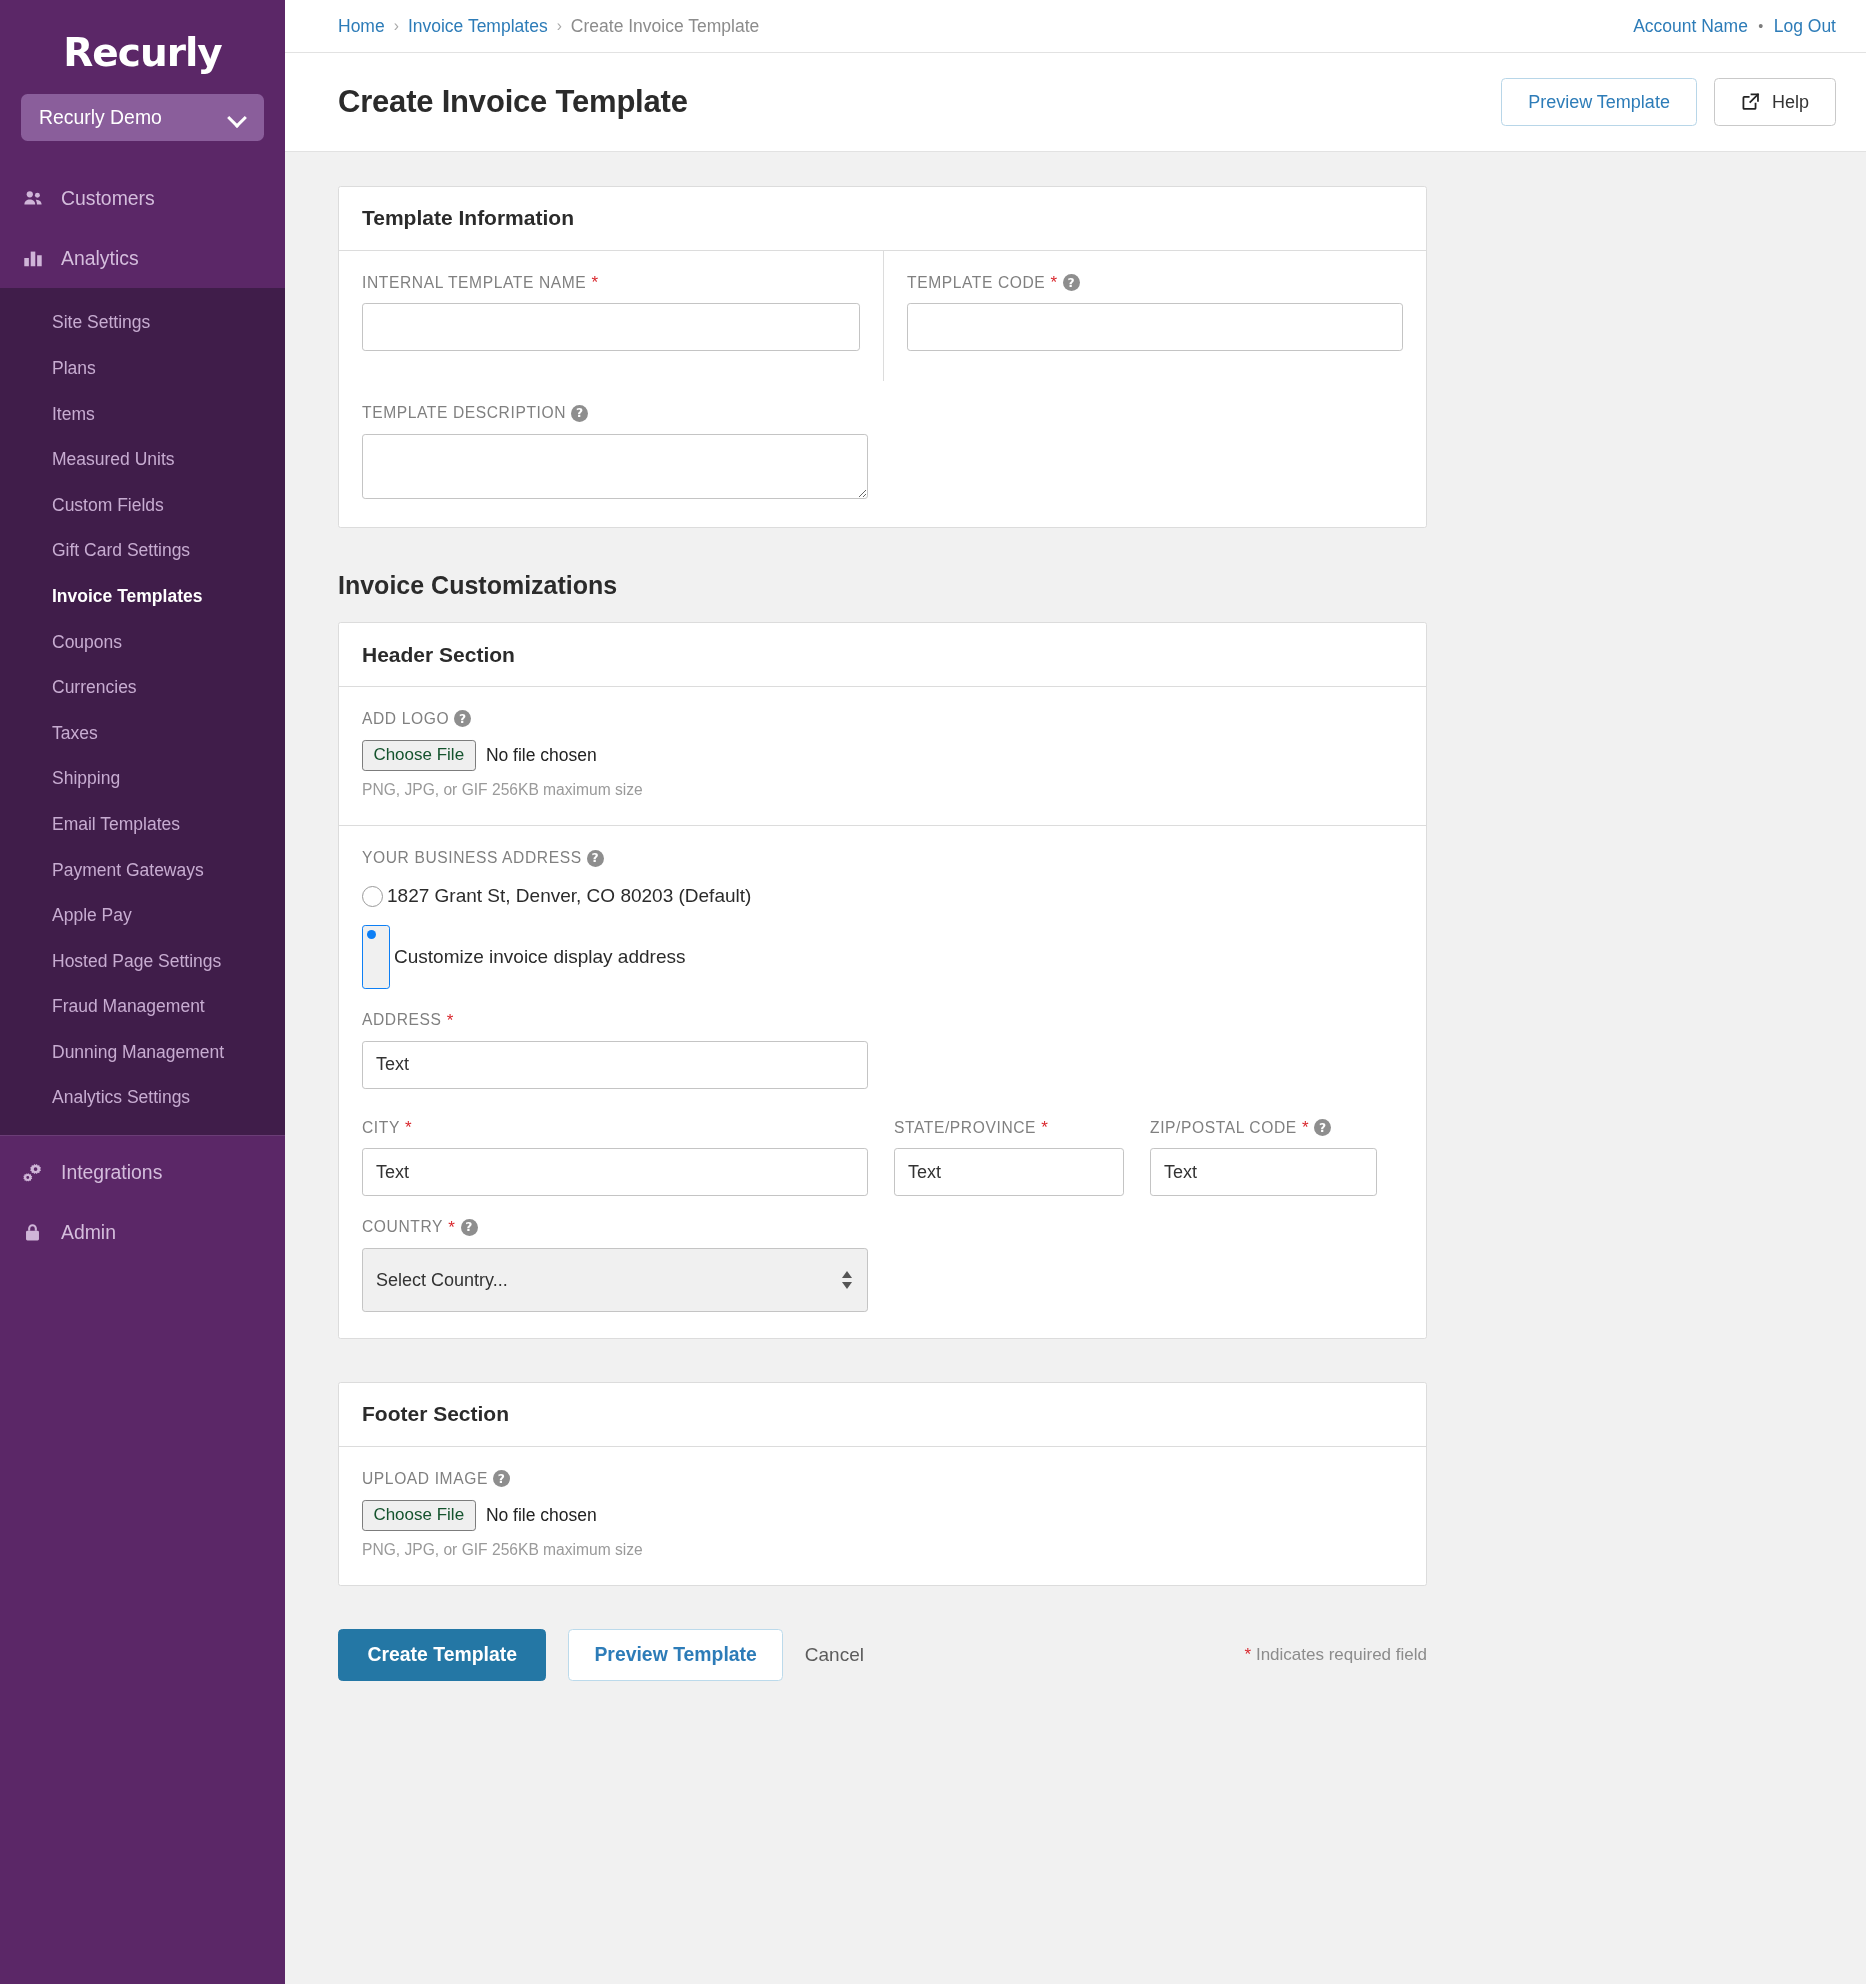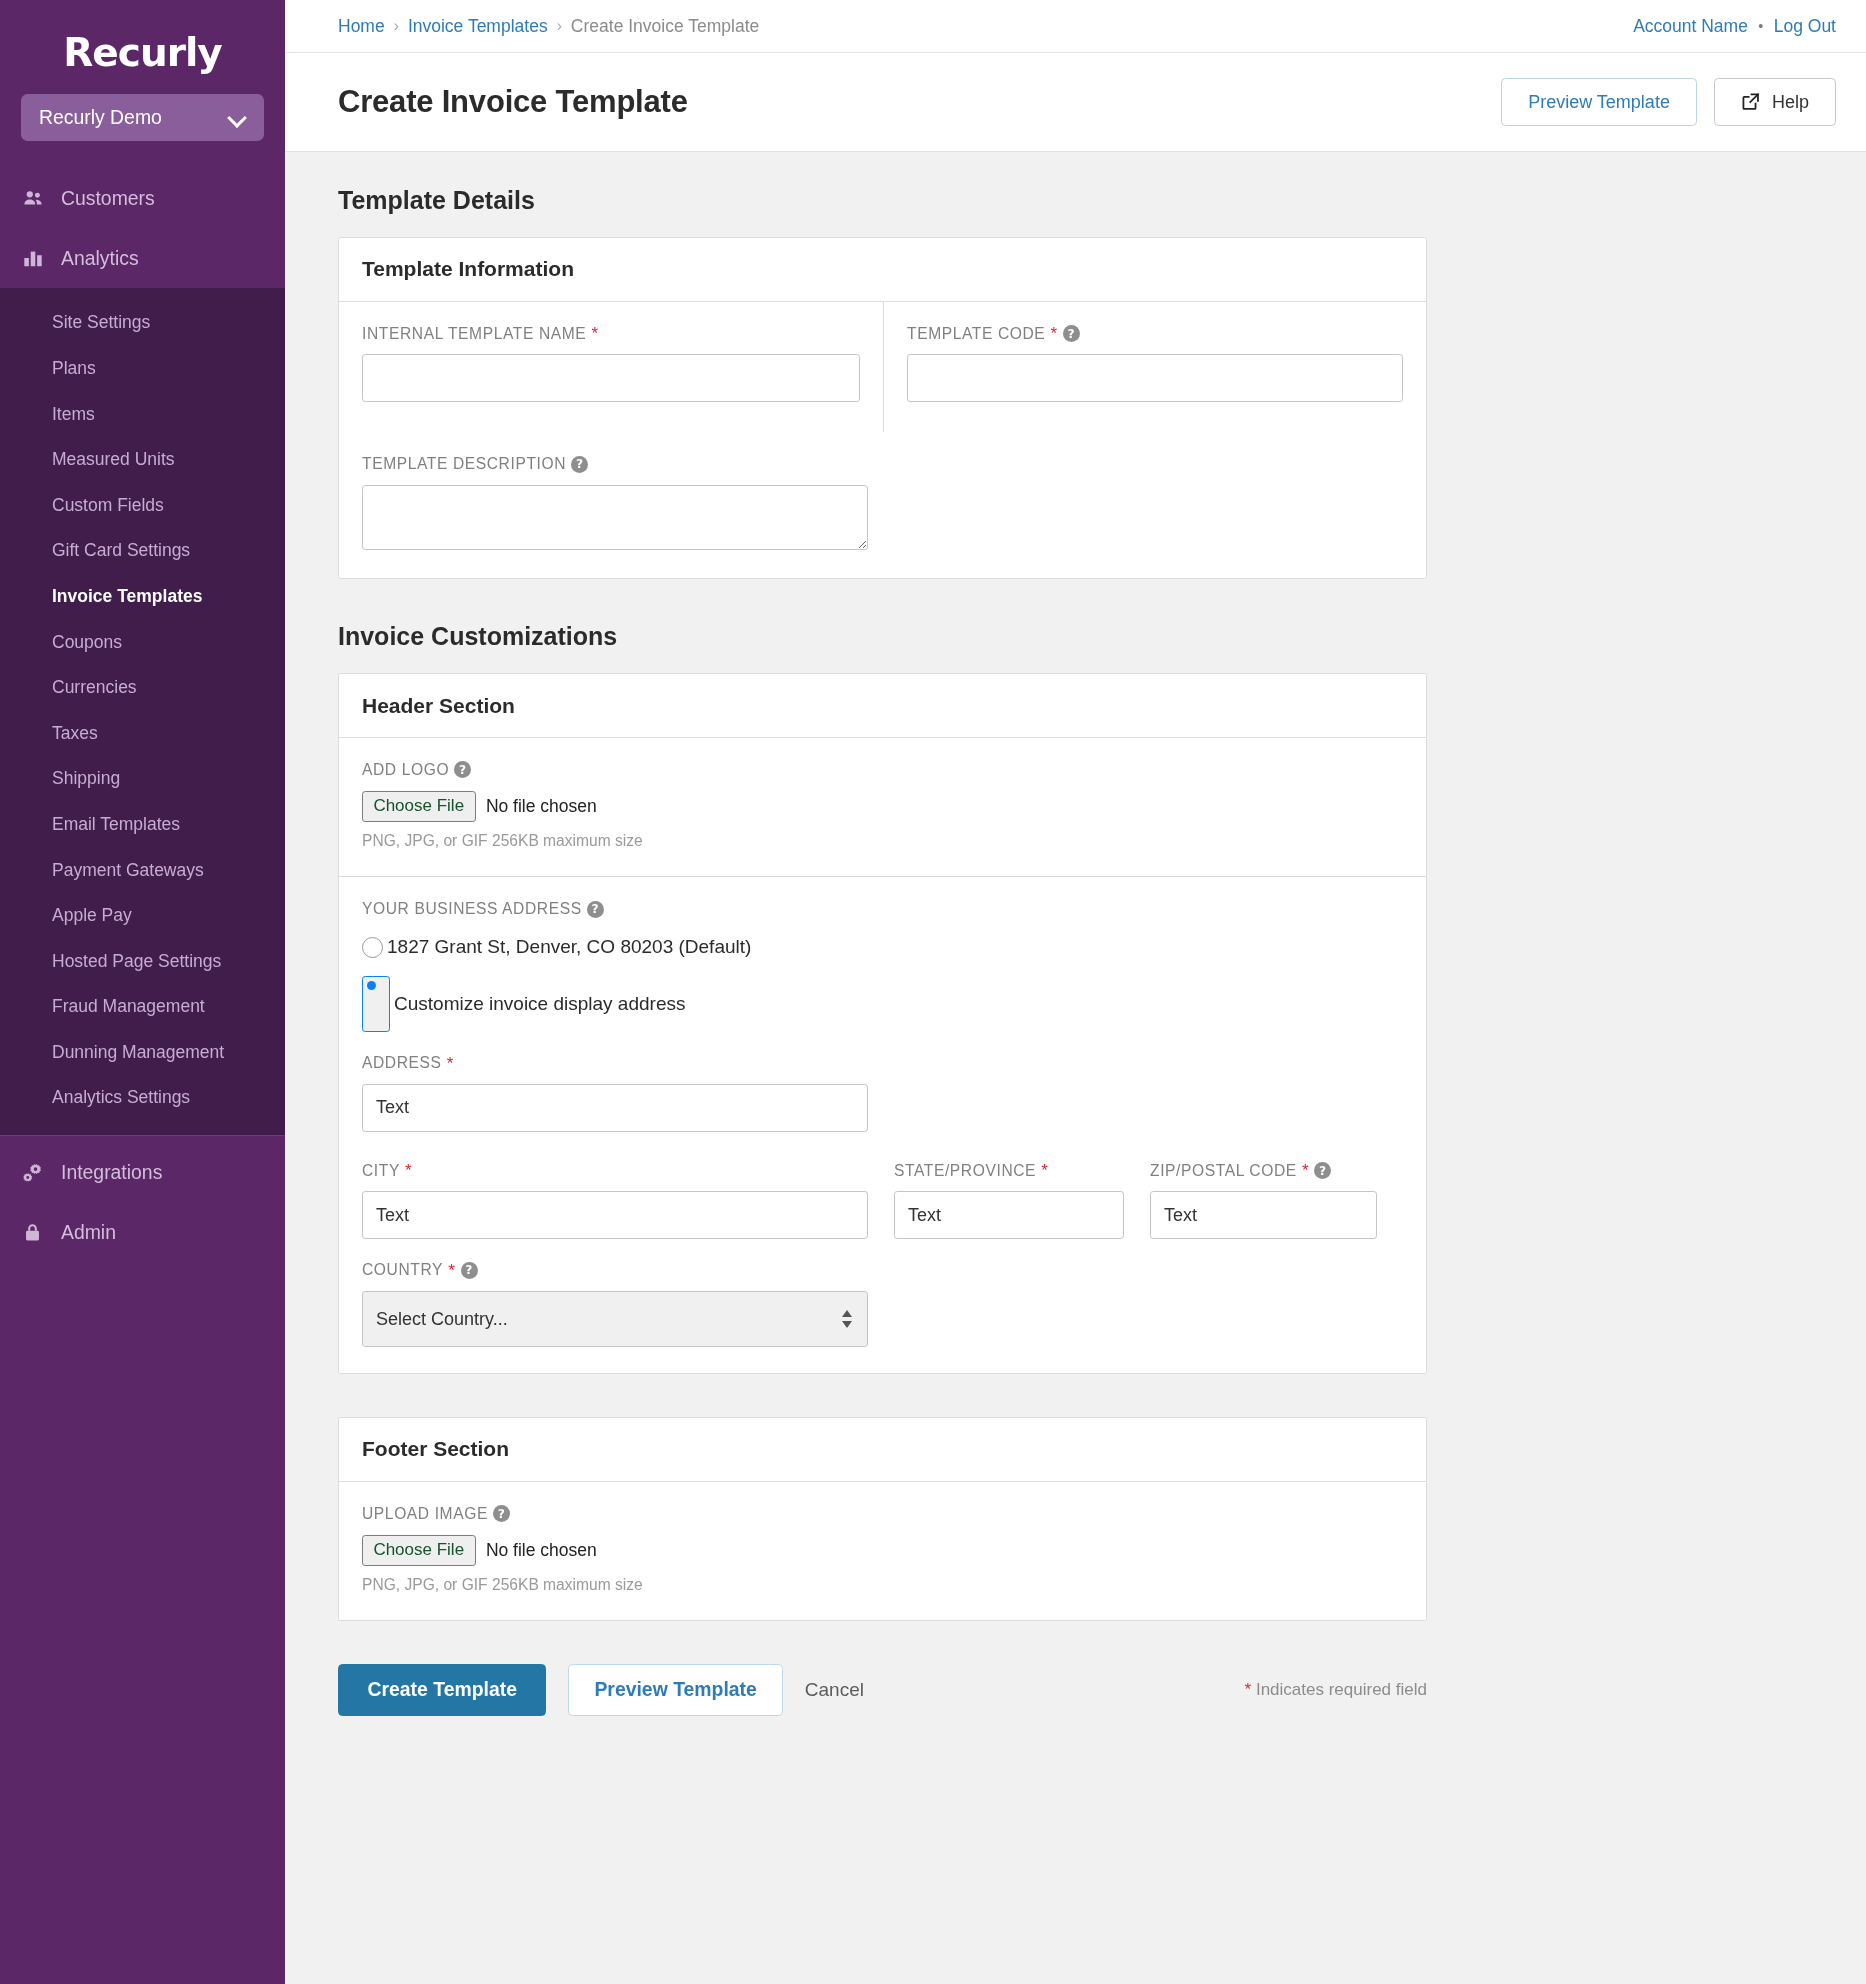--- a/index.html
+++ b/index.html
@@ -172,21 +172,21 @@
     content: ""; position: absolute; left: 3.9px; top: 3.9px;
     width: 9px; height: 9px; border-radius: 50%; background: #0D7FF5;
   }
   .radio-label { font-size: 19px; color: #2B2B2B; }
 
   .field-block { margin-top: 22px; }
   .fields-inline { display: flex; gap: 26px; margin-top: 30px; }
 
   .selwrap { position: relative; width: 506px; }
   .sel {
-    width: 100%; height: 56px; border: 0.6px solid #C4C4C4; border-radius: 3.2px;
+    width: 100%; height: 64px; border: 0.6px solid #C4C4C4; border-radius: 3.2px;
     background: #F0F0F0; font-size: 18px; padding: 0 13px; color: #333;
     appearance: none; -webkit-appearance: none;
     font-family: "Liberation Sans", sans-serif; cursor: pointer;
   }
   .sel-arrows {
     position: absolute; right: 15.6px; top: 50%; transform: translateY(-50%);
     display: flex; flex-direction: column; gap: 3.9px; pointer-events: none;
   }
   .sel-arrows i { width: 0; height: 0; border-left: 5.8px solid transparent; border-right: 5.8px solid transparent; }
   .sel-arrows i.up { border-bottom: 7.1px solid #555; }
@@ -331,21 +331,20 @@
               </svg>
           </span>
           <span>Help</span>
         </button>
       </div>
     </div>
 
     <div class="content">
       <div class="inner">
 
-        <h2 class="sect-title">Template Details</h2>
 
         <div class="card">
           <div class="card-head">Template Information</div>
 
           <div class="row2">
             <div class="col col-l">
               <div class="flabel">
                 <span>INTERNAL TEMPLATE NAME</span>
                 <span class="req">*</span>
               </div>

